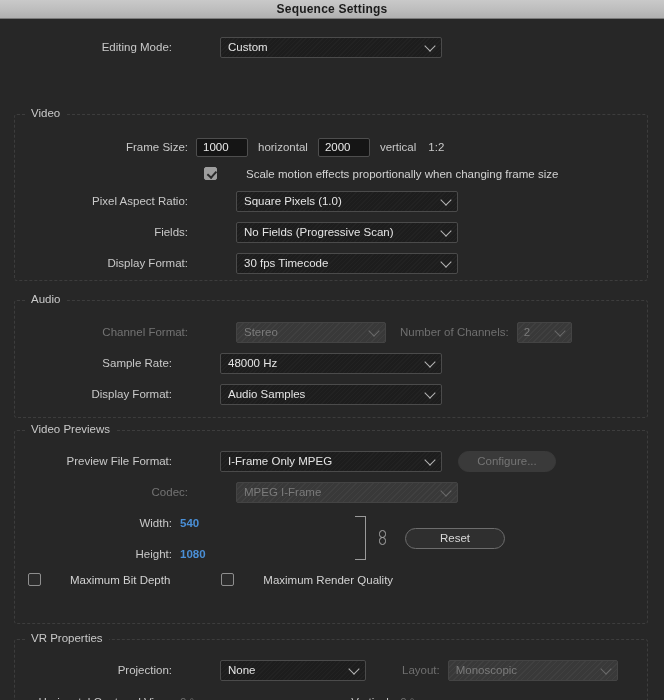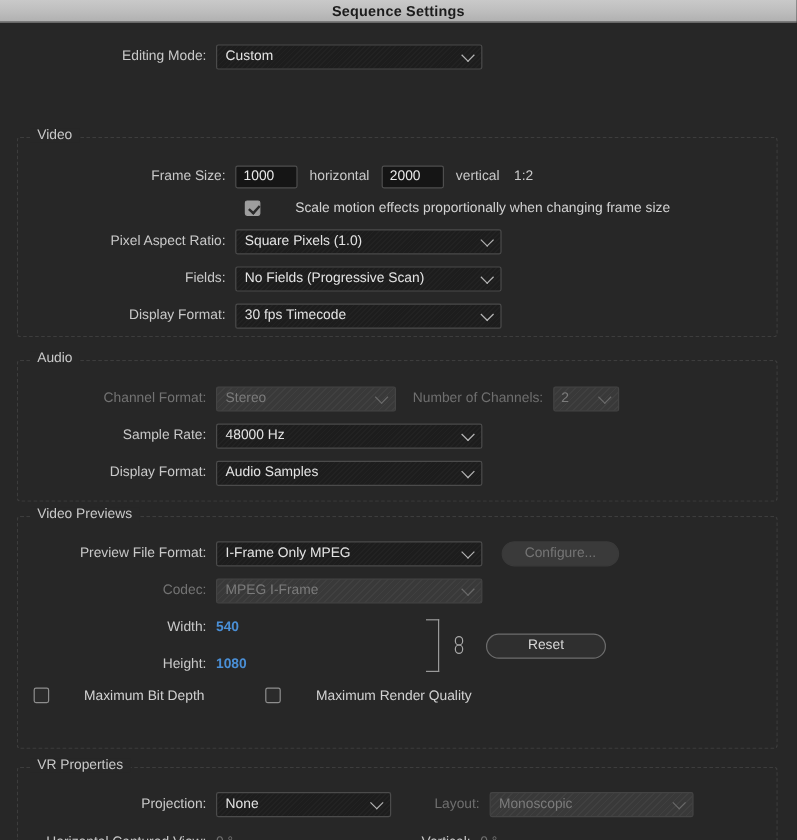--- a/index.html
+++ b/index.html
@@ -47,39 +47,40 @@
 
   .label {
     width: 172px;
     text-align: right;
     padding-right: 8px;
     color: #c9c9c9;
     font-size: 11.5px;
     white-space: nowrap;
     flex: none;
   }
-  .label.dim { color: #737373; }
+  .label.dim { color: #737373; padding-left: 16px; }
 
   
   .select {
     position: relative;
     height: 21px;
     background-color: #1d1d1d;
     background-image:
       repeating-linear-gradient(135deg, rgba(255,255,255,.022) 0 1px, rgba(0,0,0,0) 1px 3px);
     border: 1px solid #4b4b4b;
     border-radius: 2px;
     display: flex;
     align-items: center;
     padding: 0 22px 0 7px;
     box-sizing: border-box;
     color: #e4e4e4;
     font-size: 11.5px;
     white-space: nowrap;
     overflow: hidden;
+    margin-left: 40px;
   }
   .select .chev {
     position: absolute;
     right: 7px;
     top: 50%;
     width: 7px;
     height: 7px;
     margin-top: -5px;
     border-right: 1.4px solid #b5b5b5;
     border-bottom: 1.4px solid #b5b5b5;

